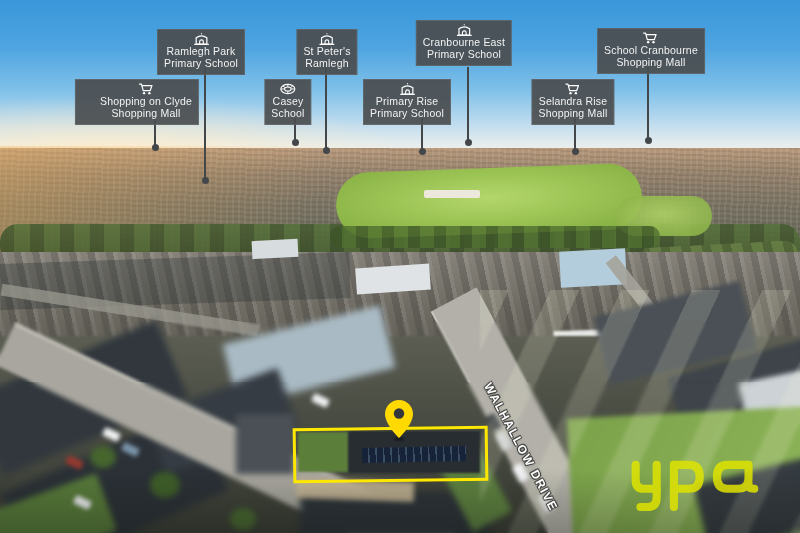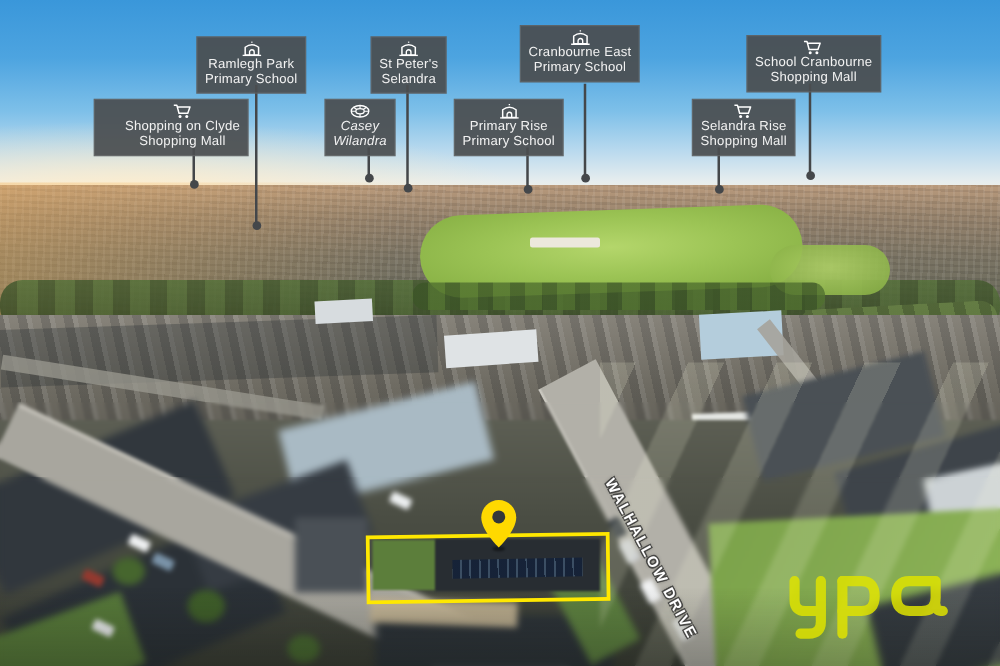--- a/index.html
+++ b/index.html
@@ -129,49 +129,49 @@
             <path d="M7,12 v-2.6 a2,2 0 0 1 4,0 V12" fill="none" stroke="#fff" stroke-width="1.2"></path>
             <line x1="1" y1="12.3" x2="17" y2="12.3" stroke="#fff" stroke-width="1.2"></line>
             <line x1="9" y1="1.4" x2="9" y2="0.2" stroke="#fff" stroke-width="1.2"></line>
           </svg>
         </span>
         <span>Ramlegh Park</span>
         <span>Primary School</span>
       </div>
       <div class="lead" style="left: 295px; top: 118px; height: 24px;"></div>
       <div class="dot" style="left: 295px; top: 142px;"></div>
-      <div class="callout" style="left: 288px; top: 79px; font-style: italic;">
+      <div class="callout" style="left: 288px; top: 79px;">
         <span class="ic">
           <svg viewBox="0 0 18 13">
             <ellipse cx="9" cy="6.5" rx="7.6" ry="5" fill="none" stroke="#fff" stroke-width="1.2"></ellipse>
             <ellipse cx="9" cy="6.5" rx="3.6" ry="2.2" fill="none" stroke="#fff" stroke-width="1.1"></ellipse>
             <line x1="9" y1="1.5" x2="9" y2="4.3" stroke="#fff" stroke-width="1"></line>
             <line x1="9" y1="8.7" x2="9" y2="11.5" stroke="#fff" stroke-width="1"></line>
             <line x1="1.4" y1="6.5" x2="5.4" y2="6.5" stroke="#fff" stroke-width="1"></line>
             <line x1="12.6" y1="6.5" x2="16.6" y2="6.5" stroke="#fff" stroke-width="1"></line>
             <line x1="3.7" y1="3.2" x2="6.2" y2="5" stroke="#fff" stroke-width="1"></line>
             <line x1="14.3" y1="3.2" x2="11.8" y2="5" stroke="#fff" stroke-width="1"></line>
           </svg>
         </span>
         <span>Casey</span>
-        <span>Wilandra</span>
+        <span>School</span>
       </div>
       <div class="lead" style="left: 326px; top: 68px; height: 82px;"></div>
       <div class="dot" style="left: 326px; top: 150px;"></div>
       <div class="callout" style="left: 327px; top: 29px;">
         <span class="ic">
           <svg viewBox="0 0 18 13">
             <path d="M3.2,5.2 Q9,0.8 14.8,5.2 L14.8,12 L3.2,12 Z" fill="none" stroke="#fff" stroke-width="1.3"></path>
             <path d="M7,12 v-2.6 a2,2 0 0 1 4,0 V12" fill="none" stroke="#fff" stroke-width="1.2"></path>
             <line x1="1" y1="12.3" x2="17" y2="12.3" stroke="#fff" stroke-width="1.2"></line>
             <line x1="9" y1="1.4" x2="9" y2="0.2" stroke="#fff" stroke-width="1.2"></line>
           </svg>
         </span>
         <span>St Peter's</span>
-        <span>Selandra</span>
+        <span>Ramlegh</span>
       </div>
       <div class="lead" style="left: 422px; top: 118px; height: 33px;"></div>
       <div class="dot" style="left: 422px; top: 151px;"></div>
       <div class="callout" style="left: 407px; top: 79px;">
         <span class="ic">
           <svg viewBox="0 0 18 13">
             <path d="M3.2,5.2 Q9,0.8 14.8,5.2 L14.8,12 L3.2,12 Z" fill="none" stroke="#fff" stroke-width="1.3"></path>
             <path d="M7,12 v-2.6 a2,2 0 0 1 4,0 V12" fill="none" stroke="#fff" stroke-width="1.2"></path>
             <line x1="1" y1="12.3" x2="17" y2="12.3" stroke="#fff" stroke-width="1.2"></line>
             <line x1="9" y1="1.4" x2="9" y2="0.2" stroke="#fff" stroke-width="1.2"></line>
@@ -189,21 +189,21 @@
             <path d="M7,12 v-2.6 a2,2 0 0 1 4,0 V12" fill="none" stroke="#fff" stroke-width="1.2"></path>
             <line x1="1" y1="12.3" x2="17" y2="12.3" stroke="#fff" stroke-width="1.2"></line>
             <line x1="9" y1="1.4" x2="9" y2="0.2" stroke="#fff" stroke-width="1.2"></line>
           </svg>
         </span>
         <span>Cranbourne East</span>
         <span>Primary School</span>
       </div>
       <div class="lead" style="left: 575px; top: 118px; height: 33px;"></div>
       <div class="dot" style="left: 575px; top: 151px;"></div>
-      <div class="callout" style="left: 595px; top: 79px; justify-content: flex-end;">
+      <div class="callout" style="left: 573px; top: 79px; justify-content: flex-end;">
         <span class="ic">
           <svg viewBox="0 0 18 13">
             <path d="M1,1.2 h2.6 l1.9,7 h7.6 l1.9,-5.4 H4.3" fill="none" stroke="#fff" stroke-width="1.3" stroke-linejoin="round"></path>
             <circle cx="6.4" cy="11" r="1.3" fill="#fff"></circle>
             <circle cx="12.2" cy="11" r="1.3" fill="#fff"></circle>
           </svg>
         </span>
         <span>Selandra Rise</span>
         <span>Shopping Mall</span>
       </div>

